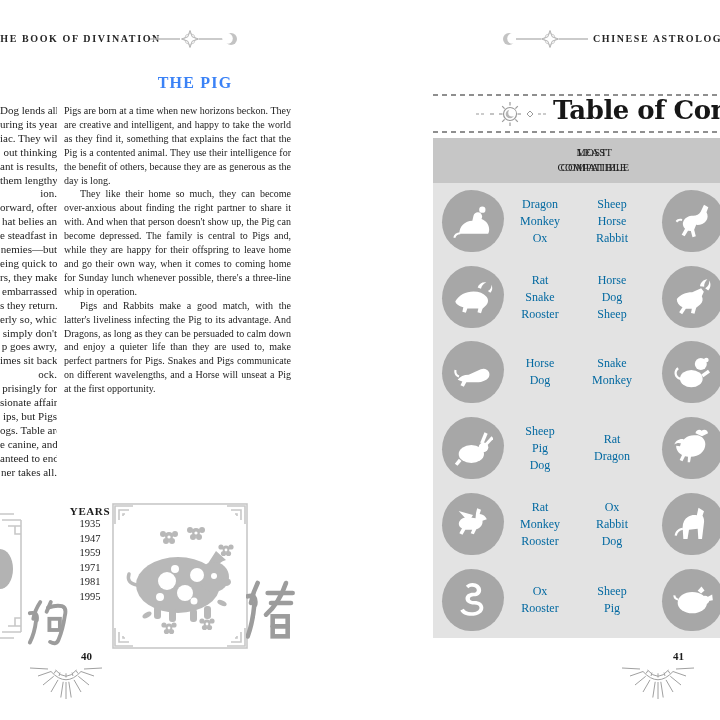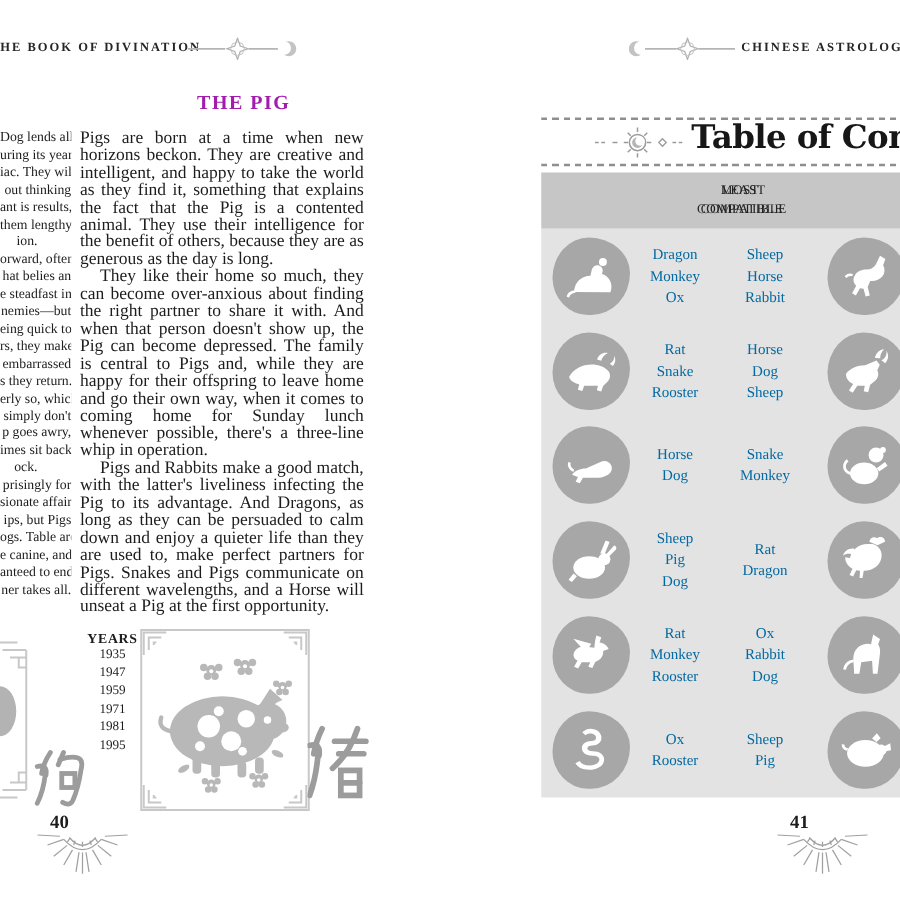--- a/index.html
+++ b/index.html
@@ -6,33 +6,33 @@
   #canvas{position:relative;width:720px;height:720px;background:#ffffff;overflow:hidden;
           font-family:"Liberation Serif",serif;color:#1c1c1c;}
 
   
   .runhead{position:absolute;top:33px;font-size:10px;font-weight:bold;letter-spacing:1.6px;
            white-space:nowrap;color:#262626;}
   .runhead-left{left:-8px;}
   .runhead-right{left:593px;}
   .orn{position:absolute;}
   .pig-title{position:absolute;left:95px;top:74px;width:200px;text-align:center;
-             font-size:16px;font-weight:bold;letter-spacing:1.2px;color:#a21caf;}
+             font-size:16px;font-weight:bold;letter-spacing:1.2px;color:#3b82f6;}
   .col-left{position:absolute;left:0;top:104px;width:57px;height:392px;overflow:hidden;
             font-size:11px;line-height:13.9px;text-align:right;color:#1c1c1c;}
   .col-left .frag{white-space:nowrap;}
-  .col-left .frag.short{margin-right:27px;text-align:right;}
-  .col-right{position:absolute;left:64px;top:104px;width:227px;font-size:14px;
+  .col-left .frag.short{text-align:right;}
+  .col-right{position:absolute;left:64px;top:104px;width:227px;font-size:10px;
              line-height:13.9px;text-align:justify;color:#1c1c1c;}
   .col-right p{margin:0;text-indent:16px;}
   .col-right p:first-child{text-indent:0;}
   .years{position:absolute;left:64px;top:505px;width:52px;text-align:center;}
   .years-label{font-size:11px;font-weight:bold;letter-spacing:.6px;}
   .year{font-size:10.5px;font-weight:normal;line-height:14.6px;}
-  .pagenum{position:absolute;width:52px;text-align:left;font-size:15px;font-weight:bold;}
+  .pagenum{position:absolute;width:52px;text-align:right;font-size:11px;font-weight:bold;}
   .pagenum-40{left:40px;top:650px;}
   .pagenum-41{left:632px;top:650px;}
   .dog-circle-sliver{position:absolute;left:-13px;top:549px;width:26px;height:40px;
                      border-radius:50%;background:#b3b3b3;}
 
   
   .dash-rule{position:absolute;left:433px;width:287px;height:2px;
              background:repeating-linear-gradient(90deg,#8f8f8f 0 5px,transparent 5px 9px);}
   .dash-rule.r1{top:94px;}
   .dash-rule.r2{top:131px;}

